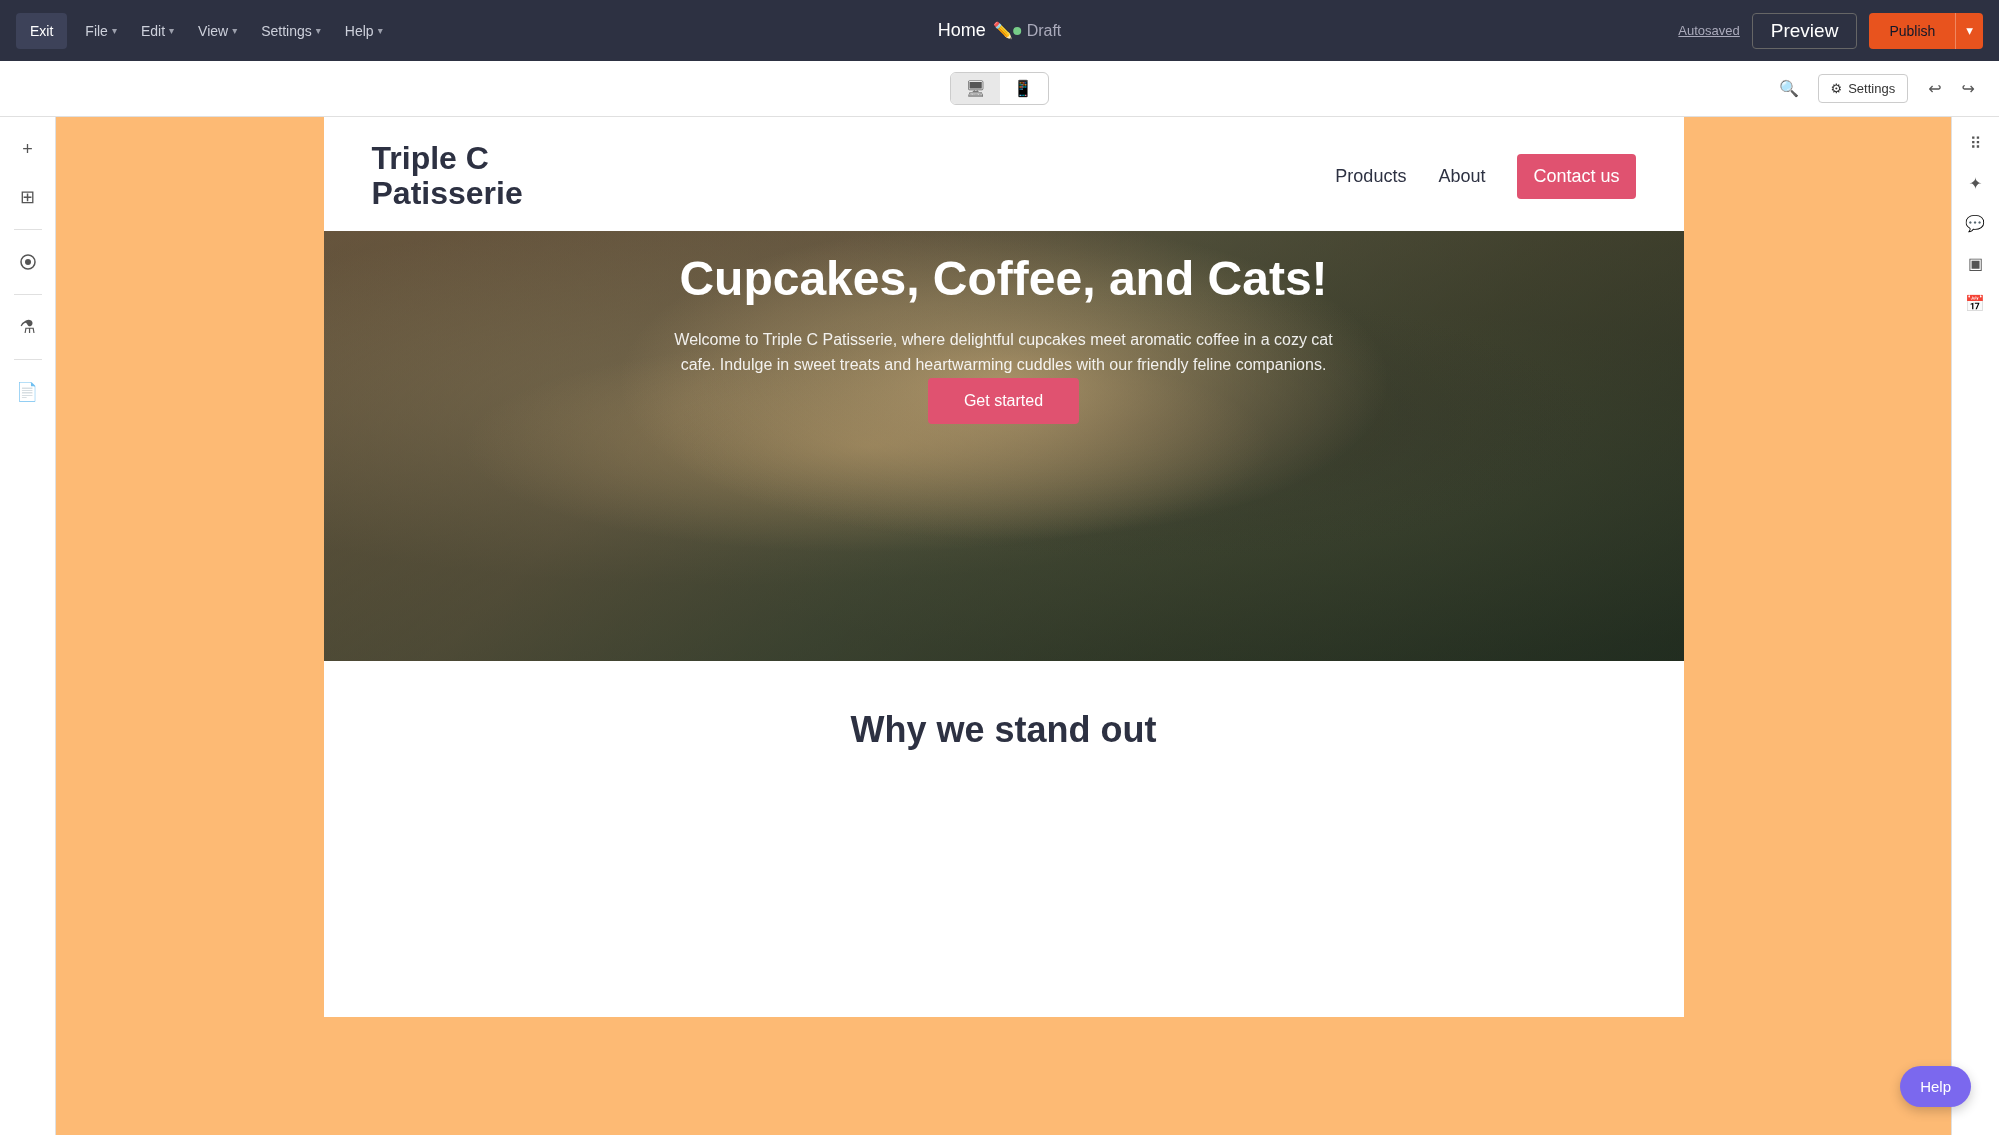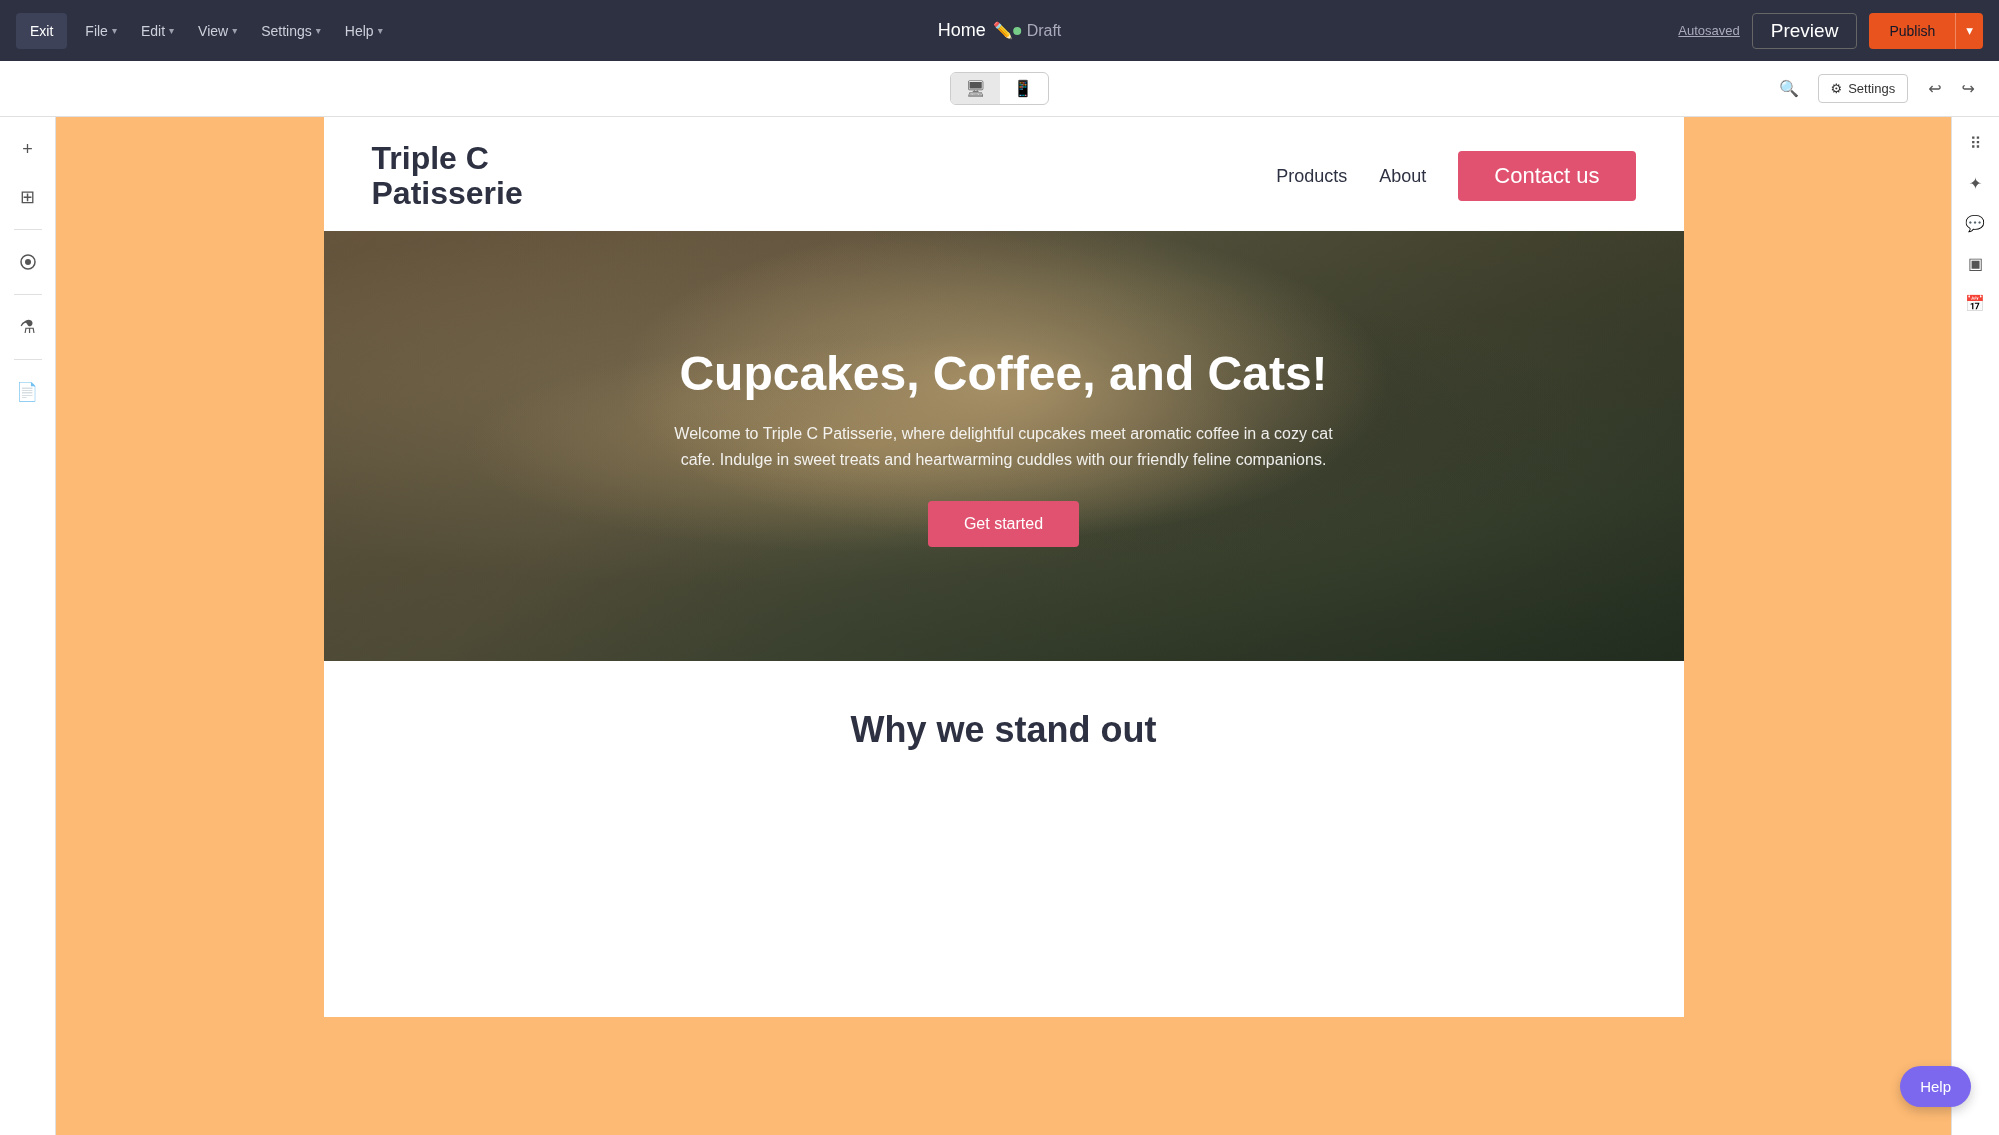--- a/index.html
+++ b/index.html
@@ -101,29 +101,29 @@
     
     .site-header {
       display: flex; align-items: center; justify-content: space-between;
       padding: 24px 48px 20px 48px; background: #fff;
     }
     .site-logo { font-size: 32px; font-weight: 800; color: #2d3142; line-height: 1.1; }
     .site-nav { display: flex; align-items: center; gap: 32px; }
     .nav-link { font-size: 18px; color: #2d3142; text-decoration: none; cursor: pointer; font-weight: 400; }
     .nav-contact-btn {
       background: #e05270; color: #fff; border: none; border-radius: 4px;
-      padding: 12px 36px; font-size: 22px; cursor: pointer; font-weight: 500;
+      padding: 12px 16px; font-size: 18px; cursor: pointer; font-weight: 500;
     }
 
     
     .hero-section {
       width: 100%; height: 430px; position: relative;
       background: linear-gradient(rgba(40,30,20,0.45), rgba(40,30,20,0.45)),
         linear-gradient(135deg, #8b7355 0%, #c4a882 30%, #6b8e6b 50%, #4a6741 70%, #2d4a2d 100%);
-      display: flex; align-items: center; justify-content: center;
+      display: flex; justify-content: center;
       overflow: hidden;
     }
     .hero-bg-overlay {
       position: absolute; inset: 0;
       background: 
         radial-gradient(ellipse at 30% 40%, rgba(180,160,120,0.6) 0%, transparent 50%),
         radial-gradient(ellipse at 70% 60%, rgba(100,120,80,0.4) 0%, transparent 50%),
         linear-gradient(180deg, rgba(60,50,40,0.3) 0%, rgba(40,60,40,0.4) 100%);
     }
     
@@ -132,21 +132,21 @@
       background:
         radial-gradient(ellipse at 50% 35%, rgba(200,170,120,0.7) 0%, transparent 40%),
         radial-gradient(ellipse at 40% 50%, rgba(180,150,100,0.5) 0%, transparent 35%),
         radial-gradient(ellipse at 60% 45%, rgba(50,50,40,0.6) 0%, transparent 40%),
         linear-gradient(160deg, rgba(120,100,70,0.5) 0%, rgba(30,40,30,0.7) 100%);
     }
     .hero-content {
       position: relative; z-index: 2; text-align: center; max-width: 720px; padding: 20px;
     }
     .hero-title { font-size: 48px; font-weight: 800; color: #fff; margin-bottom: 20px; line-height: 1.15; }
-    .hero-desc { font-size: 16px; color: rgba(255,255,255,0.9); line-height: 1.6; margin-bottom: 28px; }
+    .hero-desc { font-size: 16px; color: rgba(255,255,255,0.9); line-height: 1.6; }
     .hero-cta {
       background: #e05270; color: #fff; border: none; border-radius: 4px;
       padding: 14px 36px; font-size: 16px; cursor: pointer; font-weight: 500;
     }
 
     
     .below-hero { padding: 48px; background: #fff; }
     .section-title { font-size: 36px; font-weight: 800; color: #2d3142; text-align: center; }
 
     

